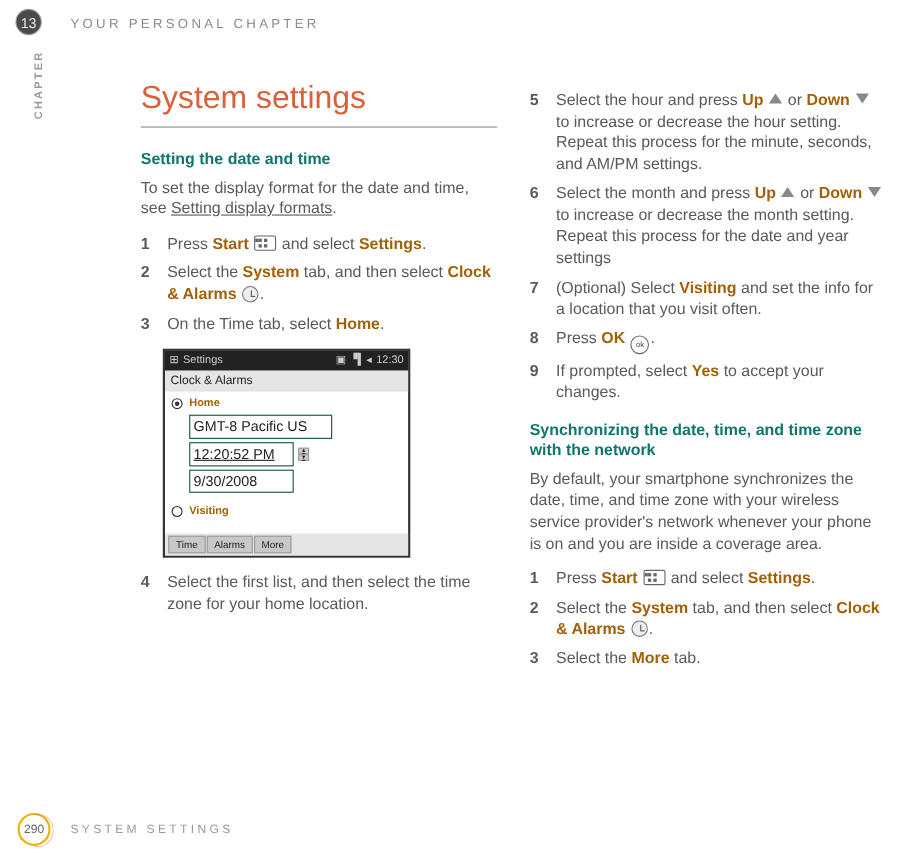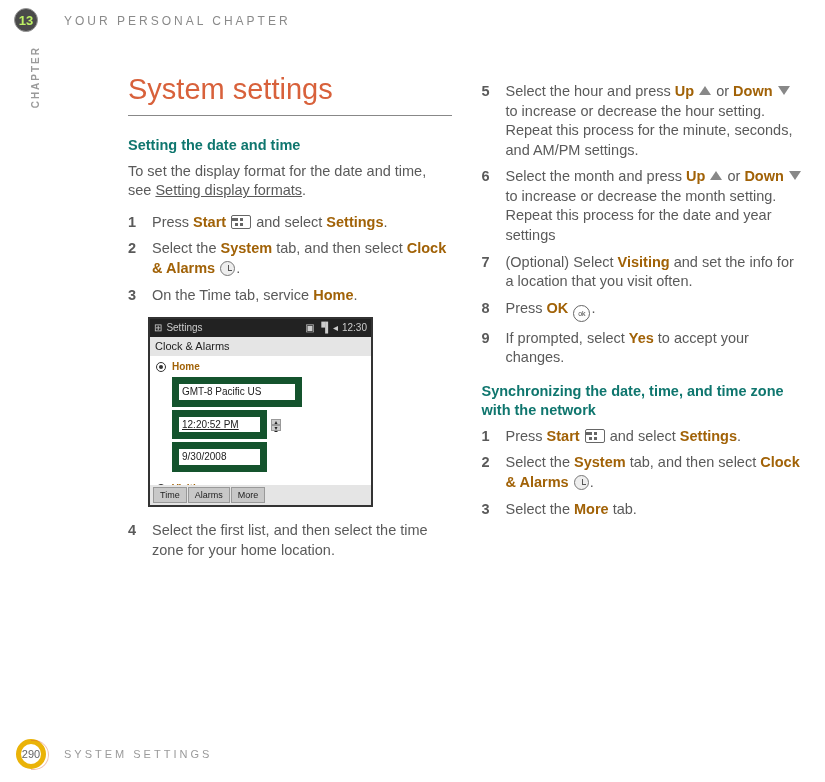--- a/index.html
+++ b/index.html
@@ -9,21 +9,21 @@
     background: #fff;
     font-family: Arial, Helvetica, sans-serif;
     color: #5a5a5a;
     position: relative;
     overflow: hidden;
   }
   
   .header { position: absolute; top: 8px; left: 14px; right: 0; height: 28px; }
   .chapter-badge {
     width: 24px; height: 24px; border-radius: 50%;
-    background: #4a4a4a; color: #bef264; font-size: 13px; font-weight: bold;
+    background: #4a4a4a; color: #e5e5e5; font-size: 13px; font-weight: normal;
     display: inline-flex; align-items: center; justify-content: center;
     border: 1px solid #999;
   }
   .header-title {
     position: absolute; left: 50px; top: 6px;
     font-size: 12px; letter-spacing: 3px; color: #8a8a8a;
   }
   .vert-chapter {
     position: absolute; left: 30px; top: 46px;
     font-size: 10px; letter-spacing: 2px; color: #9a9a9a; font-weight: bold;
@@ -50,21 +50,21 @@
   
   .phone-shot {
     width: 225px; height: 190px; border: 2px solid #333; margin: 8px 0 14px 20px;
     background: #fff; position: relative; font-size: 10px; color: #222;
   }
   .ps-bar { background: #222; color: #ccc; height: 18px; padding: 2px 4px; display:flex; align-items:center; gap:4px; }
   .ps-title { background:#e5e5e5; padding:2px 5px; font-size:11px; }
   .ps-row { display:flex; align-items:center; padding:4px 6px; gap:6px; }
   .radio { width:10px; height:10px; border:1px solid #333; border-radius:50%; display:inline-block; position:relative; }
   .radio.sel::after { content:""; position:absolute; width:4px; height:4px; background:#333; border-radius:50%; top:2px; left:2px; }
-  .field { border:7px solid #14532d; padding:1px 3px; background:#fff; font-size:10px; display:inline-block; }
+  .field { border:1px solid #14532d; padding:1px 3px; background:#fff; font-size:13px; display:inline-block; }
   .ps-tabs { position:absolute; bottom:0; left:0; right:0; background:#e5e5e5; display:flex; gap:1px; padding:2px 3px; }
   .ps-tab { background:#c8c8c8; border:1px solid #999; padding:1px 6px; font-size:9px; }
   .ps-fields { margin-left:22px; display:flex; flex-direction:column; gap:3px; }
   .ps-time-row { display:flex; gap:4px; align-items:center;text-decoration:underline; }
   .spin { display:flex; flex-direction:column; gap:0; }
   .spin span { width:10px; height:6px; background:#ccc; border:1px solid #999; font-size:6px; line-height:4px; text-align:center; }
   
   .icon-btn {
     display: inline-block; width: 20px; height: 14px; border: 1px solid #666;
     border-radius: 2px; vertical-align: -2px; position: relative; background: #fff;
@@ -83,21 +83,21 @@
     vertical-align:-3px; position:relative; margin:0 1px; background:#eee;
   }
   .icon-clock::before { content:""; position:absolute; width:1px; height:5px; background:#555; left:7px; top:3px; }
   .icon-clock::after { content:""; position:absolute; width:4px; height:1px; background:#555; left:7px; top:8px; }
   .tri-up, .tri-down { display:inline-block; width:0; height:0; vertical-align:1px; margin:0 1px; }
   .tri-up { border-left:6px solid transparent; border-right:6px solid transparent; border-bottom:9px solid #888; }
   .tri-down { border-left:6px solid transparent; border-right:6px solid transparent; border-top:9px solid #888; }
   
   .footer { position:absolute; left:14px; bottom:14px; height:28px; display:flex; align-items:center; }
   .page-badge {
-    width:30px; height:30px; border: 5px solid #eab308; border-radius:50%;
+    width:30px; height:30px; border: 2px solid #eab308; border-radius:50%;
     display:inline-flex; align-items:center; justify-content:center;
     font-size:11px; color:#666; background:#fff;
   }
   .page-badge-wrap { position:relative; width:34px; height:34px; display:flex; align-items:center; justify-content:center; }
   .page-badge-wrap::before {
     content:""; position:absolute; right:-1px; top:3px; width:17px; height:28px;
     border:1px solid #d8613b; border-left:none; border-radius:0 17px 17px 0; opacity:.4;
   }
   .footer-title { margin-left:16px; font-size:11px; letter-spacing:3px; color:#9a9a9a; }
 </style>
@@ -131,21 +131,21 @@
       <div class="step">
         <div class="step-num">2</div>
         <div class="step-body">
           <span>Select the </span><span class="b">System</span><span> tab, and then select </span><span class="b">Clock &amp; Alarms</span>
           <span class="icon-clock"></span><span>.</span>
         </div>
       </div>
       <div class="step">
         <div class="step-num">3</div>
         <div class="step-body">
-          <span>On the Time tab, service </span><span class="b">Home</span><span>.</span>
+          <span>On the Time tab, select </span><span class="b">Home</span><span>.</span>
         </div>
       </div>
     </div>
 
     <div class="phone-shot">
       <div class="ps-bar">
         <span>⊞</span>
         <span>Settings</span>
         <span style="margin-left:auto">▣ ▝▍◂</span>
         <span>12:30</span>
@@ -216,20 +216,21 @@
       </div>
       <div class="step">
         <div class="step-num">9</div>
         <div class="step-body">
           <span>If prompted, select </span><span class="b">Yes</span><span> to accept your changes.</span>
         </div>
       </div>
     </div>
 
     <div class="section-head" style="margin-top:14px">Synchronizing the date, time, and time zone with the network</div>
+    <div class="para">By default, your smartphone synchronizes the date, time, and time zone with your wireless service provider's network whenever your phone is on and you are inside a coverage area.</div>
 
     <div class="steps">
       <div class="step">
         <div class="step-num">1</div>
         <div class="step-body">
           <span>Press </span><span class="b">Start</span>
           <span class="icon-btn start"></span><span> and select </span><span class="b">Settings</span><span>.</span>
         </div>
       </div>
       <div class="step">

